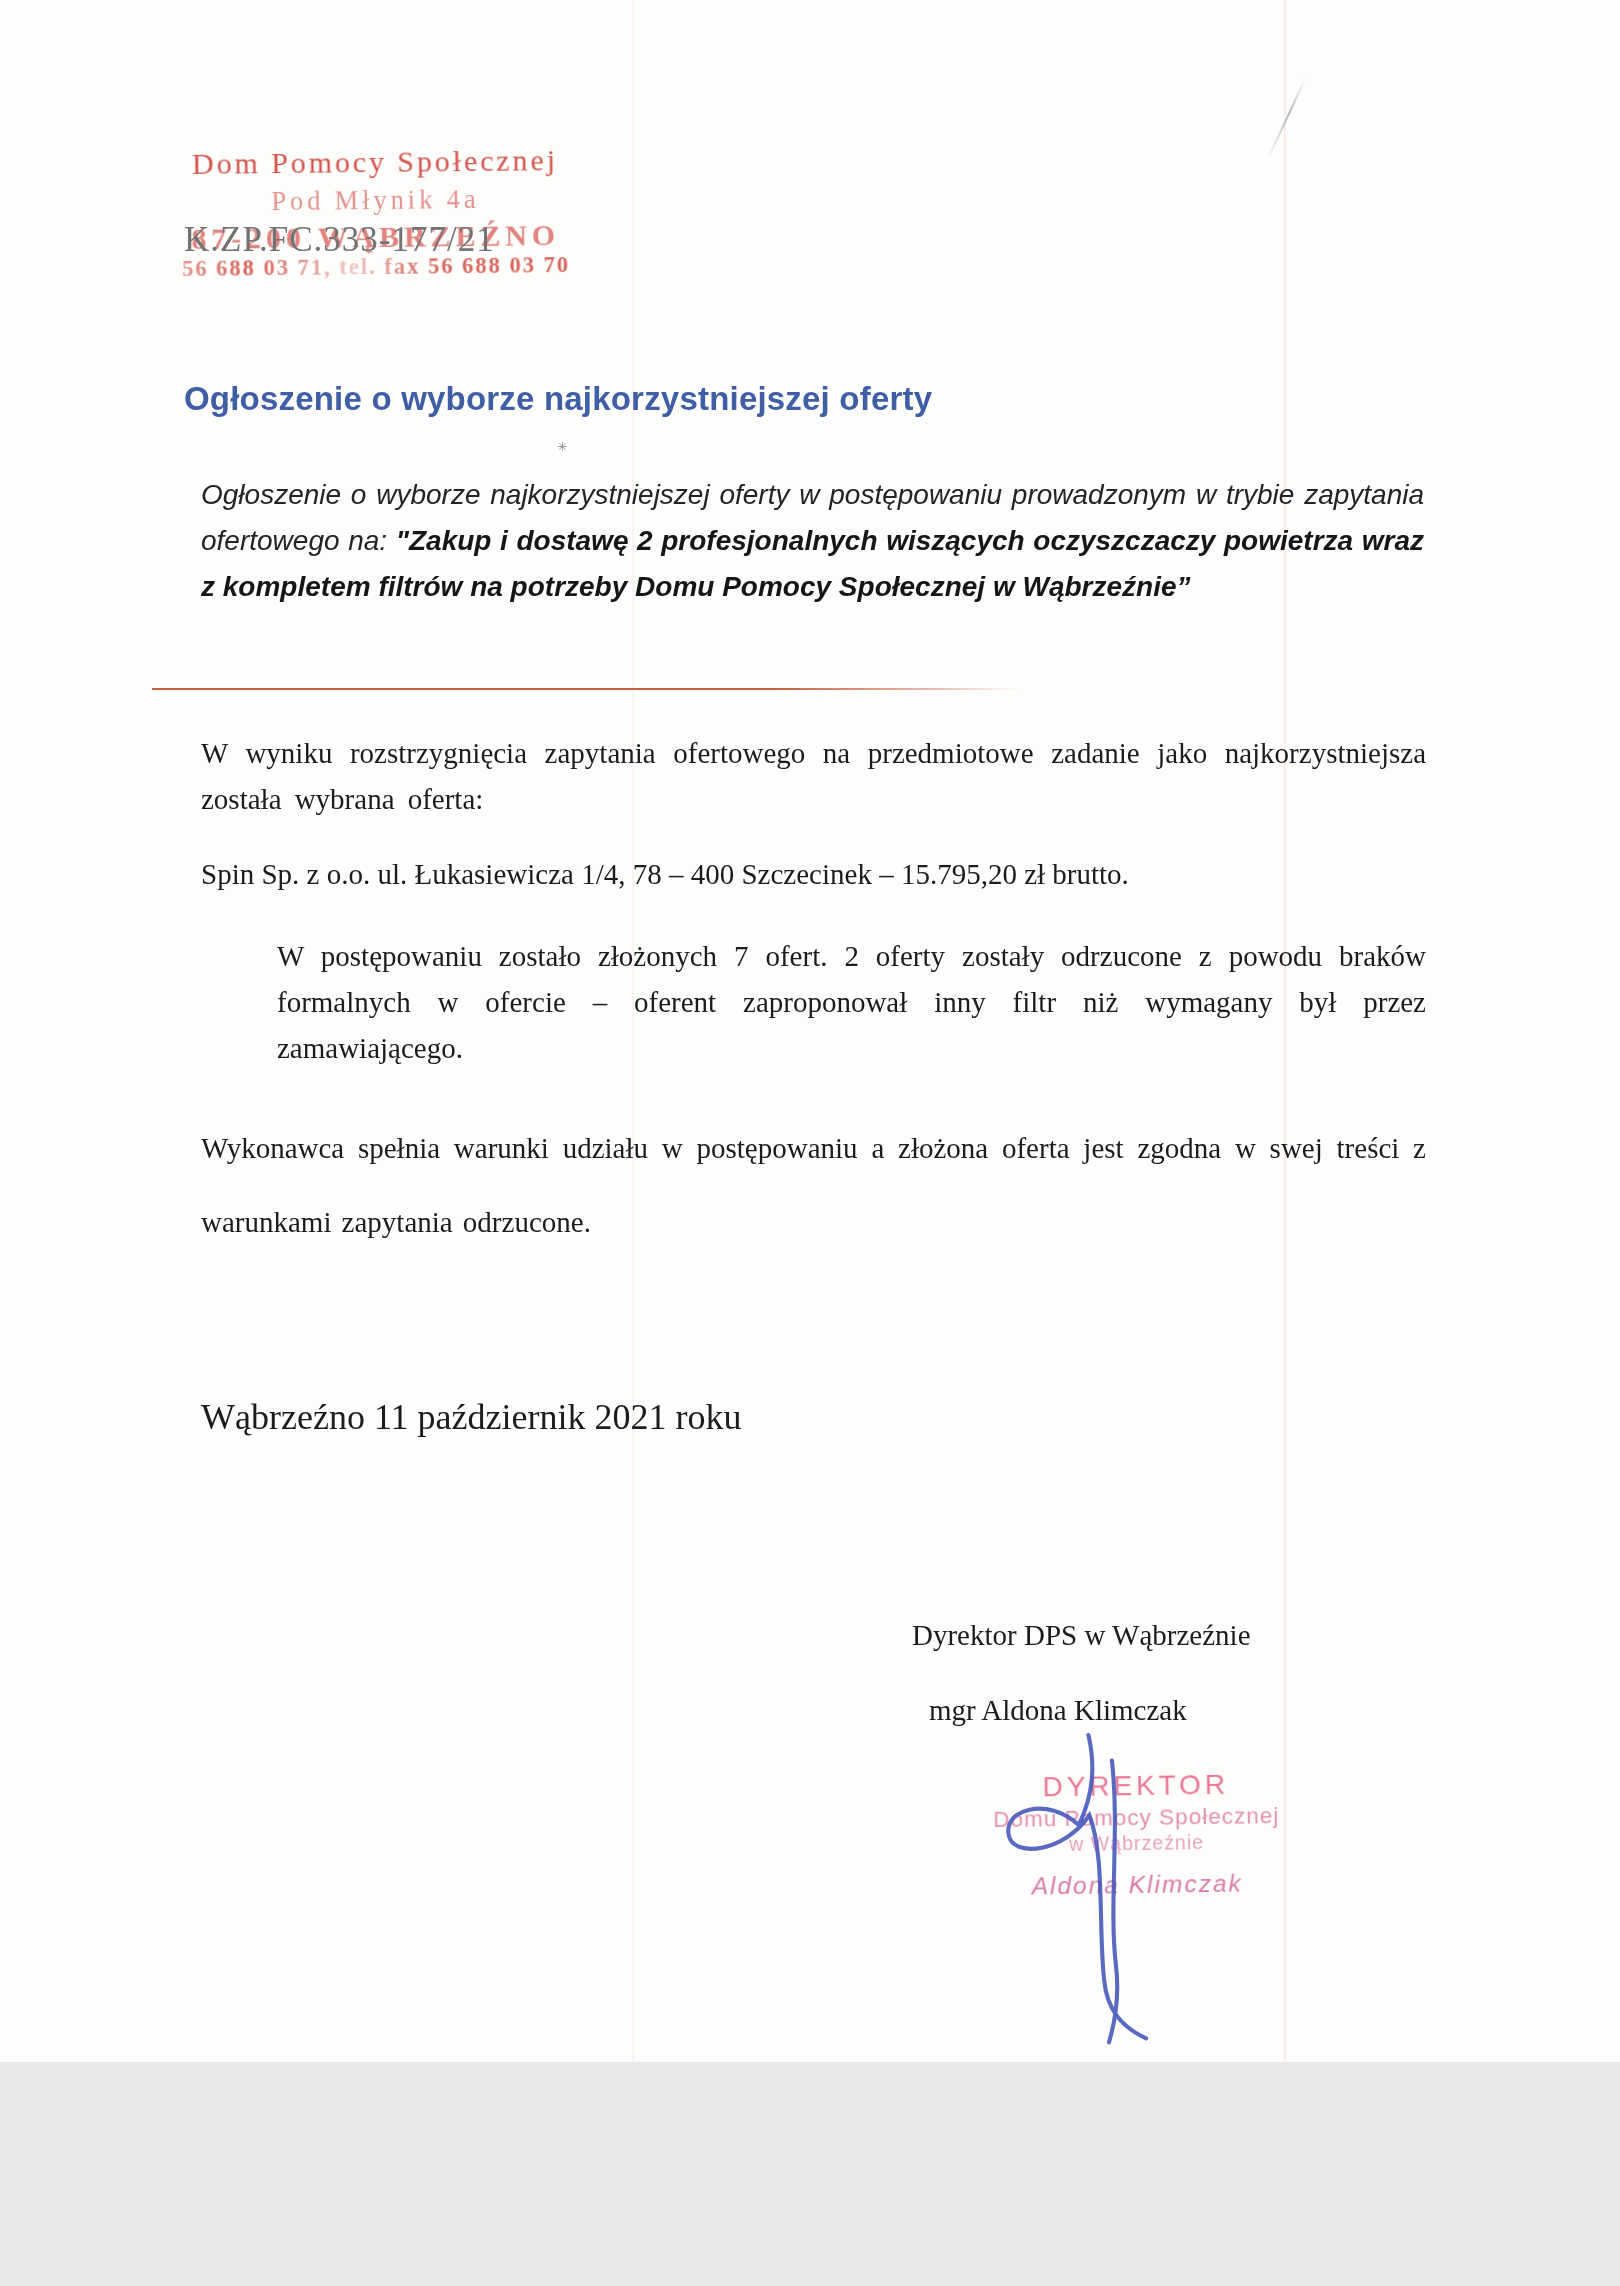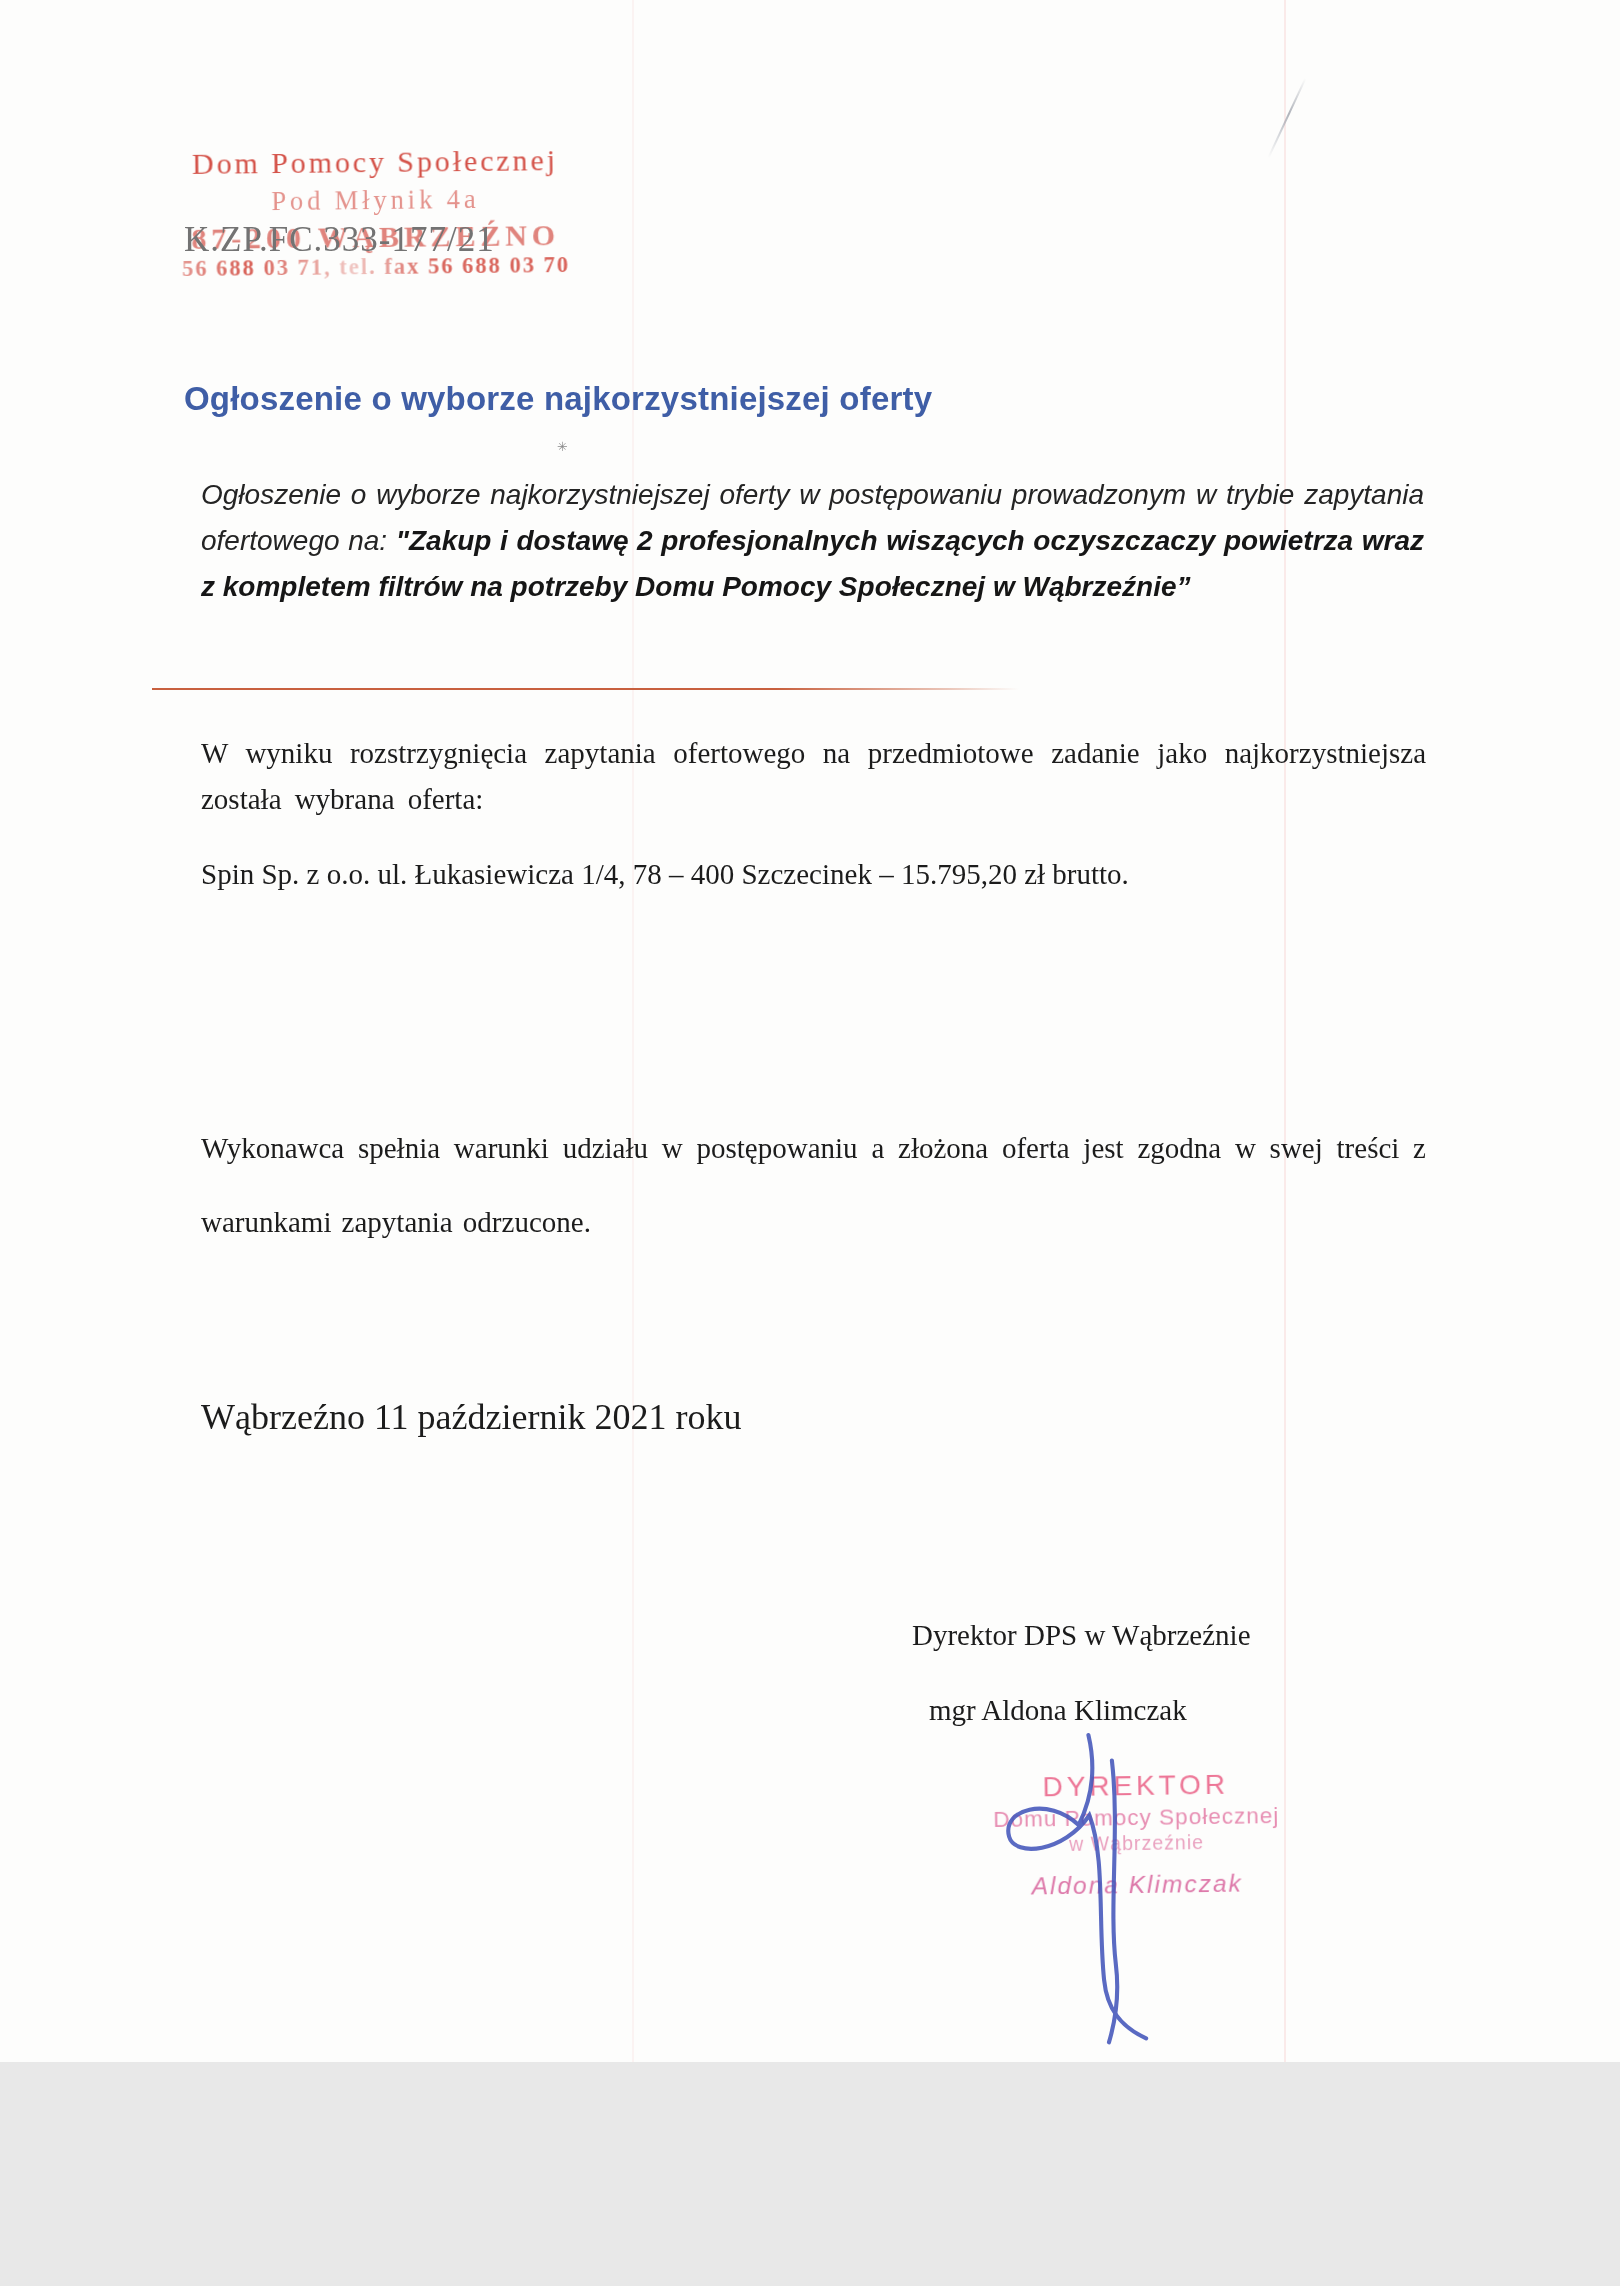--- a/index.html
+++ b/index.html
@@ -163,20 +163,21 @@
 
   <h1 class="doc-title">Ogłoszenie o wyborze najkorzystniejszej oferty</h1>
   <div class="title-speck">✳</div>
 
   <p class="intro-par"><span>Ogłoszenie o wyborze najkorzystniejszej oferty w postępowaniu prowadzonym w trybie zapytania ofertowego na: </span><span class="bold-part">"Zakup i dostawę 2 profesjonalnych wiszących oczyszczaczy powietrza wraz z kompletem filtrów na potrzeby Domu Pomocy Społecznej w Wąbrzeźnie”</span></p>
 
   <div class="separator"></div>
 
   <p class="body-par par-result">W wyniku rozstrzygnięcia zapytania ofertowego na przedmiotowe zadanie jako najkorzystniejsza została wybrana oferta:</p>
   <p class="body-par par-winner">Spin Sp. z o.o. ul. Łukasiewicza 1/4, 78 – 400 Szczecinek – 15.795,20 zł brutto.</p>
+  <p class="body-par par-offers">W postępowaniu zostało złożonych 7 ofert. 2 oferty zostały odrzucone z powodu braków formalnych w ofercie – oferent zaproponował inny filtr niż wymagany był przez zamawiającego.</p>
   <p class="body-par par-compliance">Wykonawca spełnia warunki udziału w postępowaniu a złożona oferta jest zgodna w swej treści z warunkami zapytania odrzucone.</p>
 
   <p class="date-line">Wąbrzeźno 11 październik 2021 roku</p>
 
   <p class="sig-role">Dyrektor DPS w Wąbrzeźnie</p>
   <p class="sig-name">mgr Aldona Klimczak</p>
 
   <div class="director-stamp">
     <div class="d1">DYREKTOR</div>
     <div class="d2">Domu Pomocy Społecznej</div>

